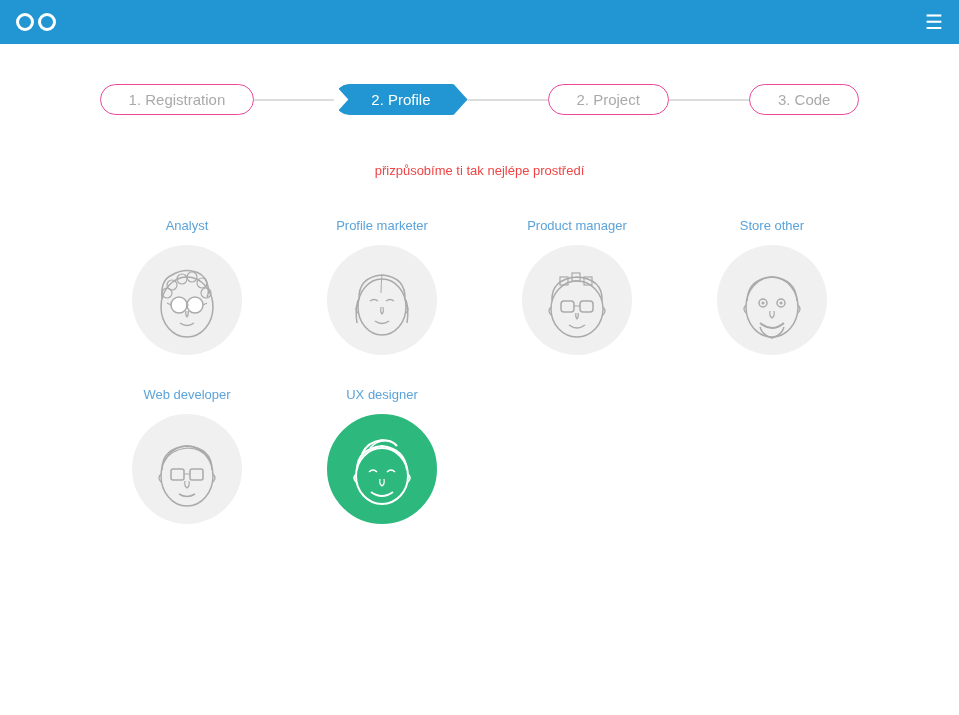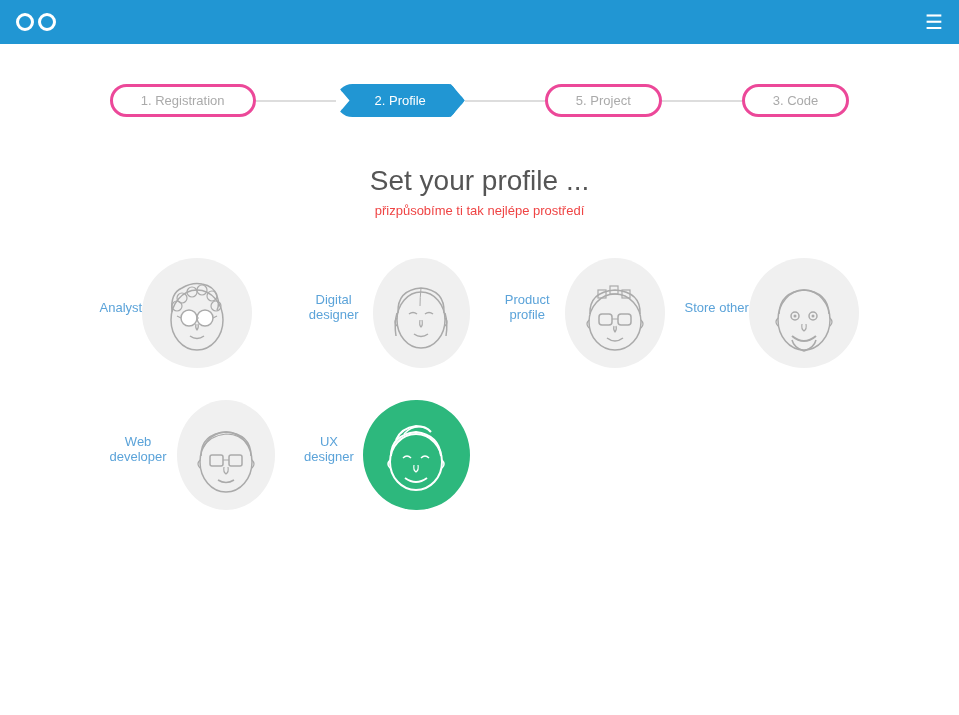--- a/index.html
+++ b/index.html
@@ -54,22 +54,22 @@
     }
     .step-item {
       display: flex;
       align-items: center;
       z-index: 1;
       position: relative;
     }
     .step-pill {
       padding: 6px 28px;
       border-radius: 20px;
-      font-size: 13px;
-      border: 3px solid #ec4899;
+      font-size: 15px;
+      border: 1px solid #ec4899;
       background: white;
       color: #aaa;
       white-space: nowrap;
     }
     .step-pill.active {
       background: #2196d3;
       color: white;
       border-color: #2196d3;
       
       position: relative;
@@ -103,20 +103,21 @@
     
     .profile-grid {
       display: grid;
       grid-template-columns: repeat(4, 1fr);
       gap: 32px 20px;
       max-width: 760px;
       margin: 0 auto;
     }
     .profile-item {
       display: flex;
+      flex-direction: column;
       align-items: center;
       cursor: pointer;
     }
     .profile-label {
       font-size: 13px;
       color: #5ba3d9;
       margin-bottom: 12px;
       text-align: center;
     }
     .avatar-wrapper {
@@ -162,30 +163,29 @@
   <div class="stepper">
     <div class="step-item">
       <div class="step-pill">1. Registration</div>
     </div>
     <div class="step-connector"></div>
     <div class="step-item">
       <div class="step-pill active">2. Profile</div>
     </div>
     <div class="step-connector"></div>
     <div class="step-item">
-      <div class="step-pill">5. Project</div>
+      <div class="step-pill">2. Project</div>
     </div>
     <div class="step-connector"></div>
     <div class="step-item">
       <div class="step-pill">3. Code</div>
     </div>
   </div>
 
   <div class="title-section">
-    <h1>Set your profile ...</h1>
     <p>přizpůsobíme ti tak nejlépe prostředí</p>
   </div>
 
   <div class="profile-grid">
 
     <div class="profile-item">
       <div class="profile-label">Analyst</div>
       <div class="avatar-wrapper">
         <svg class="avatar-svg" viewBox="0 0 90 90" fill="none" xmlns="http://www.w3.org/2000/svg">
 
@@ -207,21 +207,21 @@
 
           <path d="M44 56 Q43 60 45 62 Q47 60 46 56" stroke="#aaa" stroke-width="1.2" fill="none"></path>
 
           <path d="M38 68 Q45 73 52 68" stroke="#aaa" stroke-width="1.5" fill="none"></path>
         </svg>
       </div>
     </div>
 
 
     <div class="profile-item">
-      <div class="profile-label">Digital designer</div>
+      <div class="profile-label">Profile marketer</div>
       <div class="avatar-wrapper">
         <svg class="avatar-svg" viewBox="0 0 90 90" fill="none" xmlns="http://www.w3.org/2000/svg">
 
           <ellipse cx="45" cy="52" rx="24" ry="28" stroke="#aaa" stroke-width="1.5"></ellipse>
 
           <path d="M22 45 Q21 22 45 20 Q69 22 68 45" stroke="#aaa" stroke-width="1.5" fill="none"></path>
           <path d="M21 45 Q18 55 20 68" stroke="#aaa" stroke-width="1.5" fill="none"></path>
           <path d="M69 45 Q72 55 70 68" stroke="#aaa" stroke-width="1.5" fill="none"></path>
 
           <path d="M45 20 Q44 30 44 38" stroke="#aaa" stroke-width="1" fill="none"></path>
@@ -233,21 +233,21 @@
 
           <path d="M38 66 Q45 71 52 66" stroke="#aaa" stroke-width="1.5" fill="none"></path>
 
           <path d="M21 50 Q17 54 21 58" stroke="#aaa" stroke-width="1.2" fill="none"></path>
           <path d="M69 50 Q73 54 69 58" stroke="#aaa" stroke-width="1.2" fill="none"></path>
         </svg>
       </div>
     </div>
 
     <div class="profile-item">
-      <div class="profile-label">Product profile</div>
+      <div class="profile-label">Product manager</div>
       <div class="avatar-wrapper">
         <svg class="avatar-svg" viewBox="0 0 90 90" fill="none" xmlns="http://www.w3.org/2000/svg">
 
           <ellipse cx="45" cy="54" rx="26" ry="28" stroke="#aaa" stroke-width="1.5"></ellipse>
 
           <path d="M20 46 Q19 24 45 22 Q71 24 70 46" stroke="#aaa" stroke-width="1.5" fill="none"></path>
 
           <rect x="28" y="22" width="8" height="8" stroke="#aaa" stroke-width="1.2" fill="none"></rect>
           <rect x="40" y="18" width="8" height="8" stroke="#aaa" stroke-width="1.2" fill="none"></rect>
           <rect x="52" y="22" width="8" height="8" stroke="#aaa" stroke-width="1.2" fill="none"></rect>

